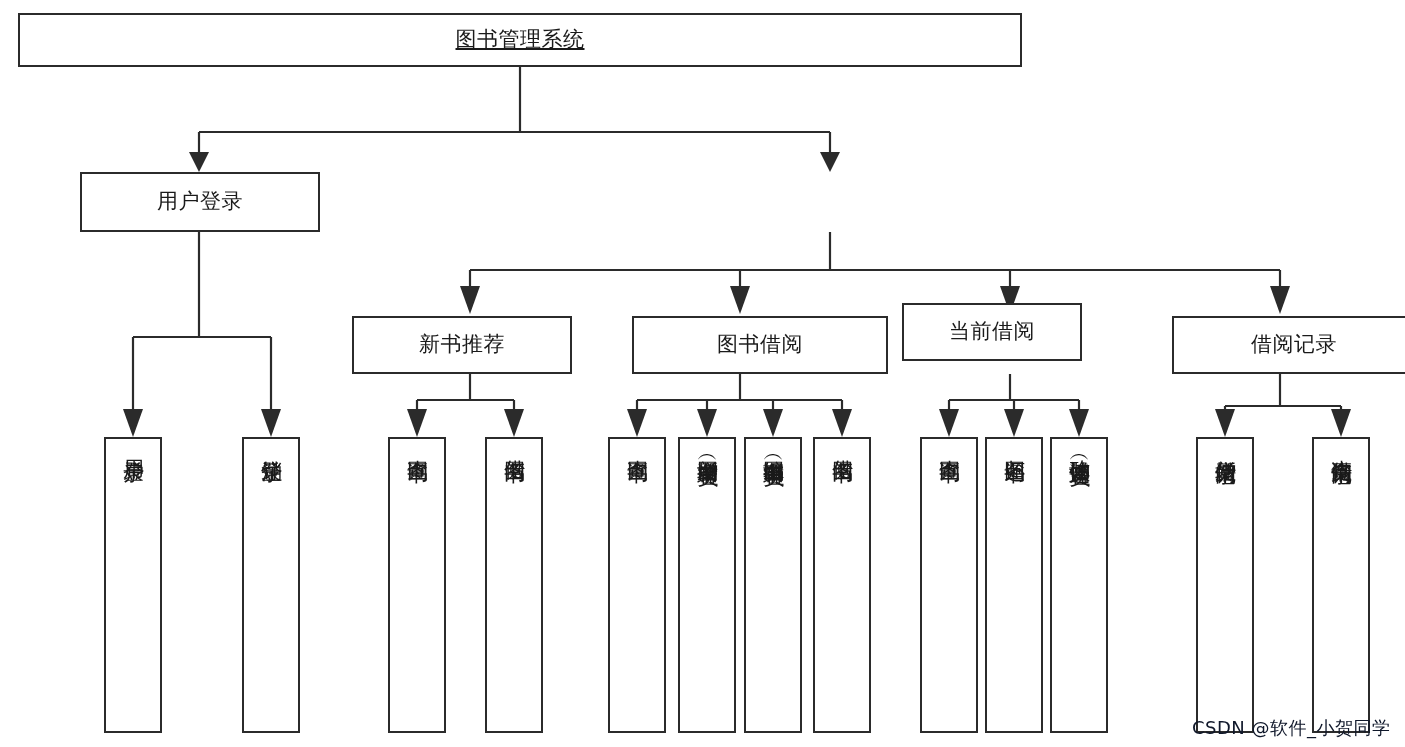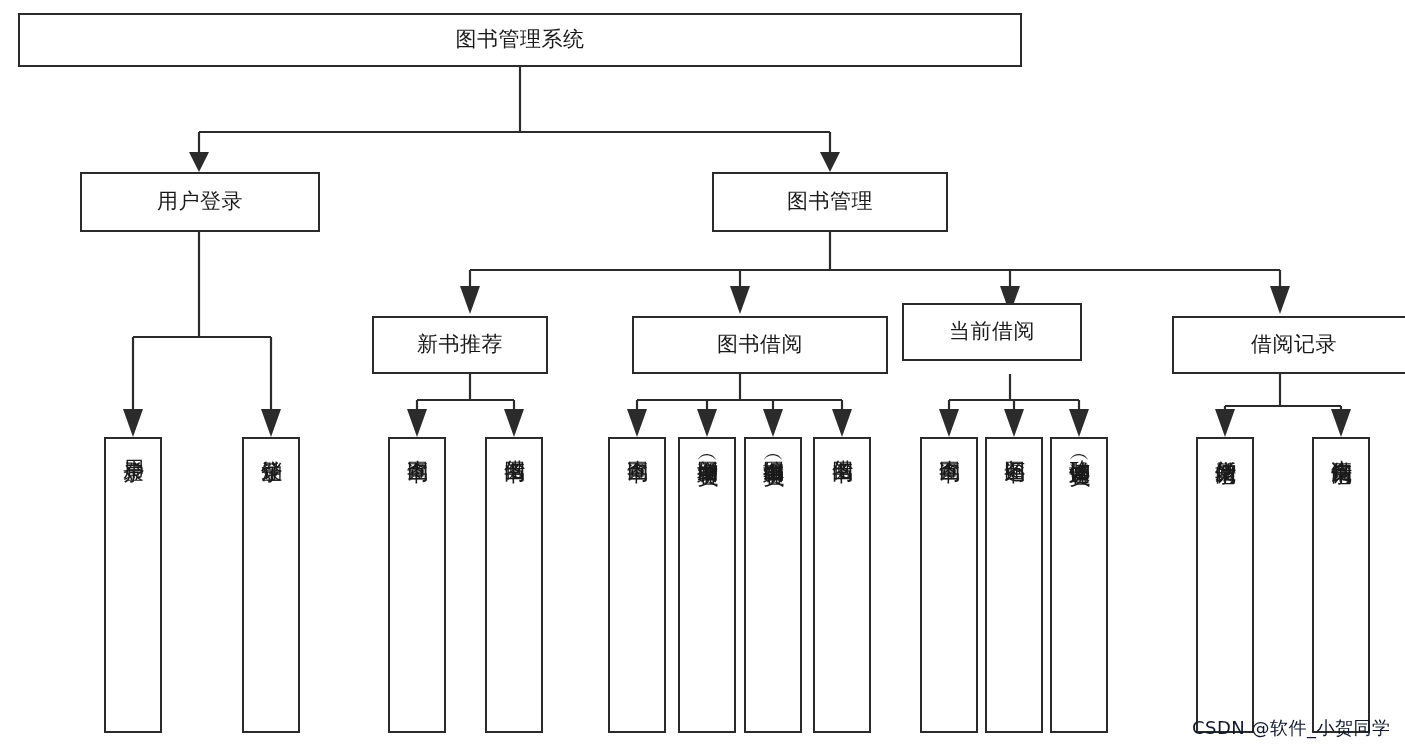--- a/index.html
+++ b/index.html
@@ -145,32 +145,29 @@
     <polygon class="arrowhead" points="1069,409 1089,409 1079,437"></polygon>
 
     <line x1="1280" y1="374" x2="1280" y2="406"></line>
     <line x1="1225" y1="406" x2="1341" y2="406"></line>
     <line x1="1225" y1="406" x2="1225" y2="415"></line>
     <polygon class="arrowhead" points="1215,409 1235,409 1225,437"></polygon>
     <line x1="1341" y1="406" x2="1341" y2="415"></line>
     <polygon class="arrowhead" points="1331,409 1351,409 1341,437"></polygon>
   </svg>
 
-  <div class="node node-h node-root" style="left:18px; top:13px; width:1004px; height:54px;">
+  <div class="node node-h node-root" style="left:18px; top:13px; width:1004px; height:54px;text-decoration:underline;">
     <span>图书管理系统</span>
   </div>
 
   <div class="node node-h" style="left:80px; top:172px; width:240px; height:60px;">
     <span>用户登录</span>
   </div>
-  <div class="node node-h" style="left:712px; top:172px; width:236px; height:60px;">
-    <span>图书管理</span>
-  </div>
-
-  <div class="node node-h" style="left:372px; top:316px; width:176px; height:58px;">
+
+  <div class="node node-h" style="left:352px; top:316px; width:220px; height:58px;">
     <span>新书推荐</span>
   </div>
   <div class="node node-h" style="left:632px; top:316px; width:256px; height:58px;">
     <span>图书借阅</span>
   </div>
   <div class="node node-h" style="left:902px; top:303px; width:180px; height:58px;">
     <span>当前借阅</span>
   </div>
   <div class="node node-h" style="left:1172px; top:316px; width:244px; height:58px;justify-content:center;">
     <span>借阅记录</span>

